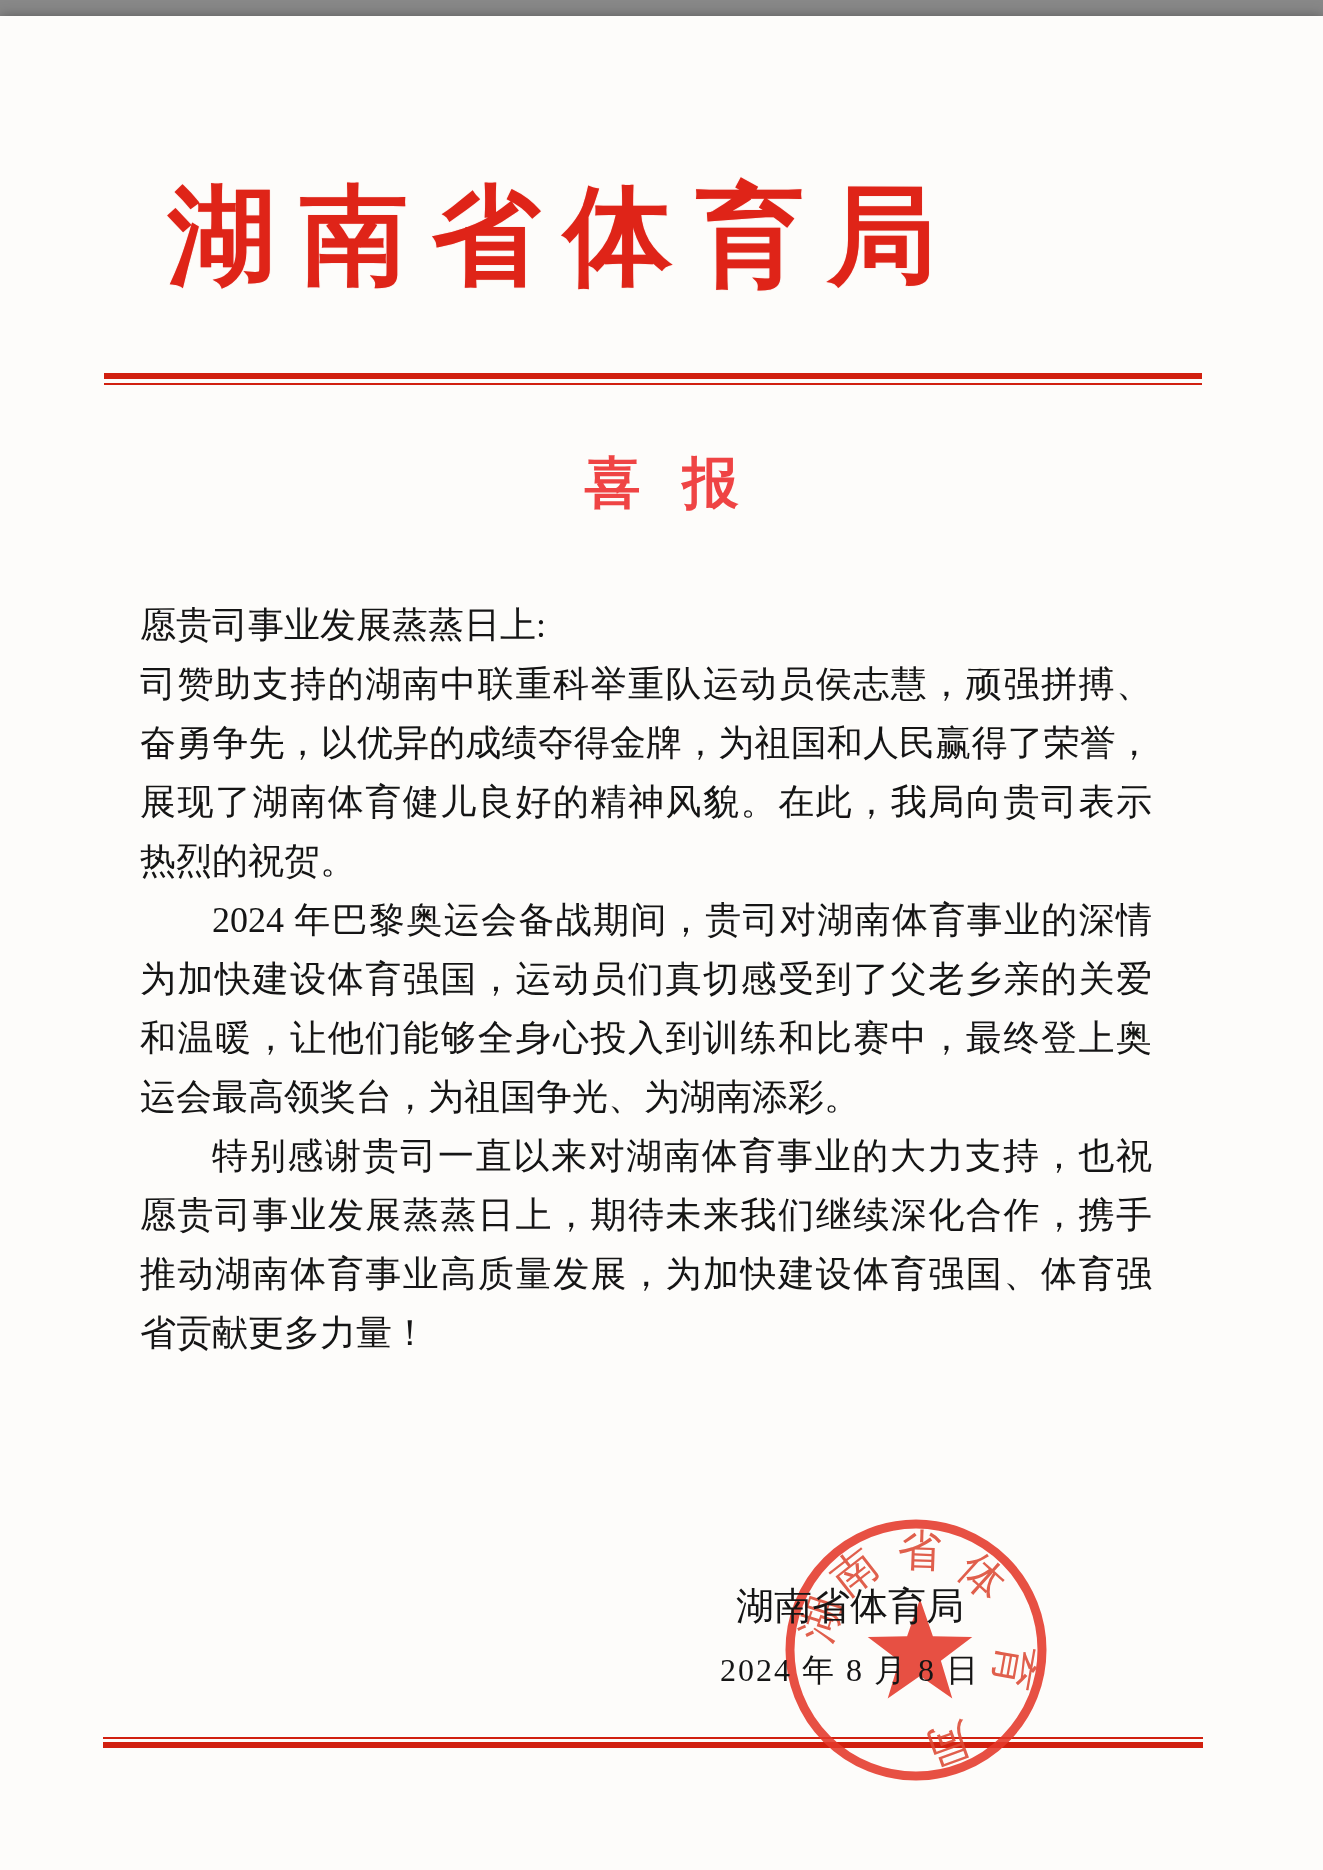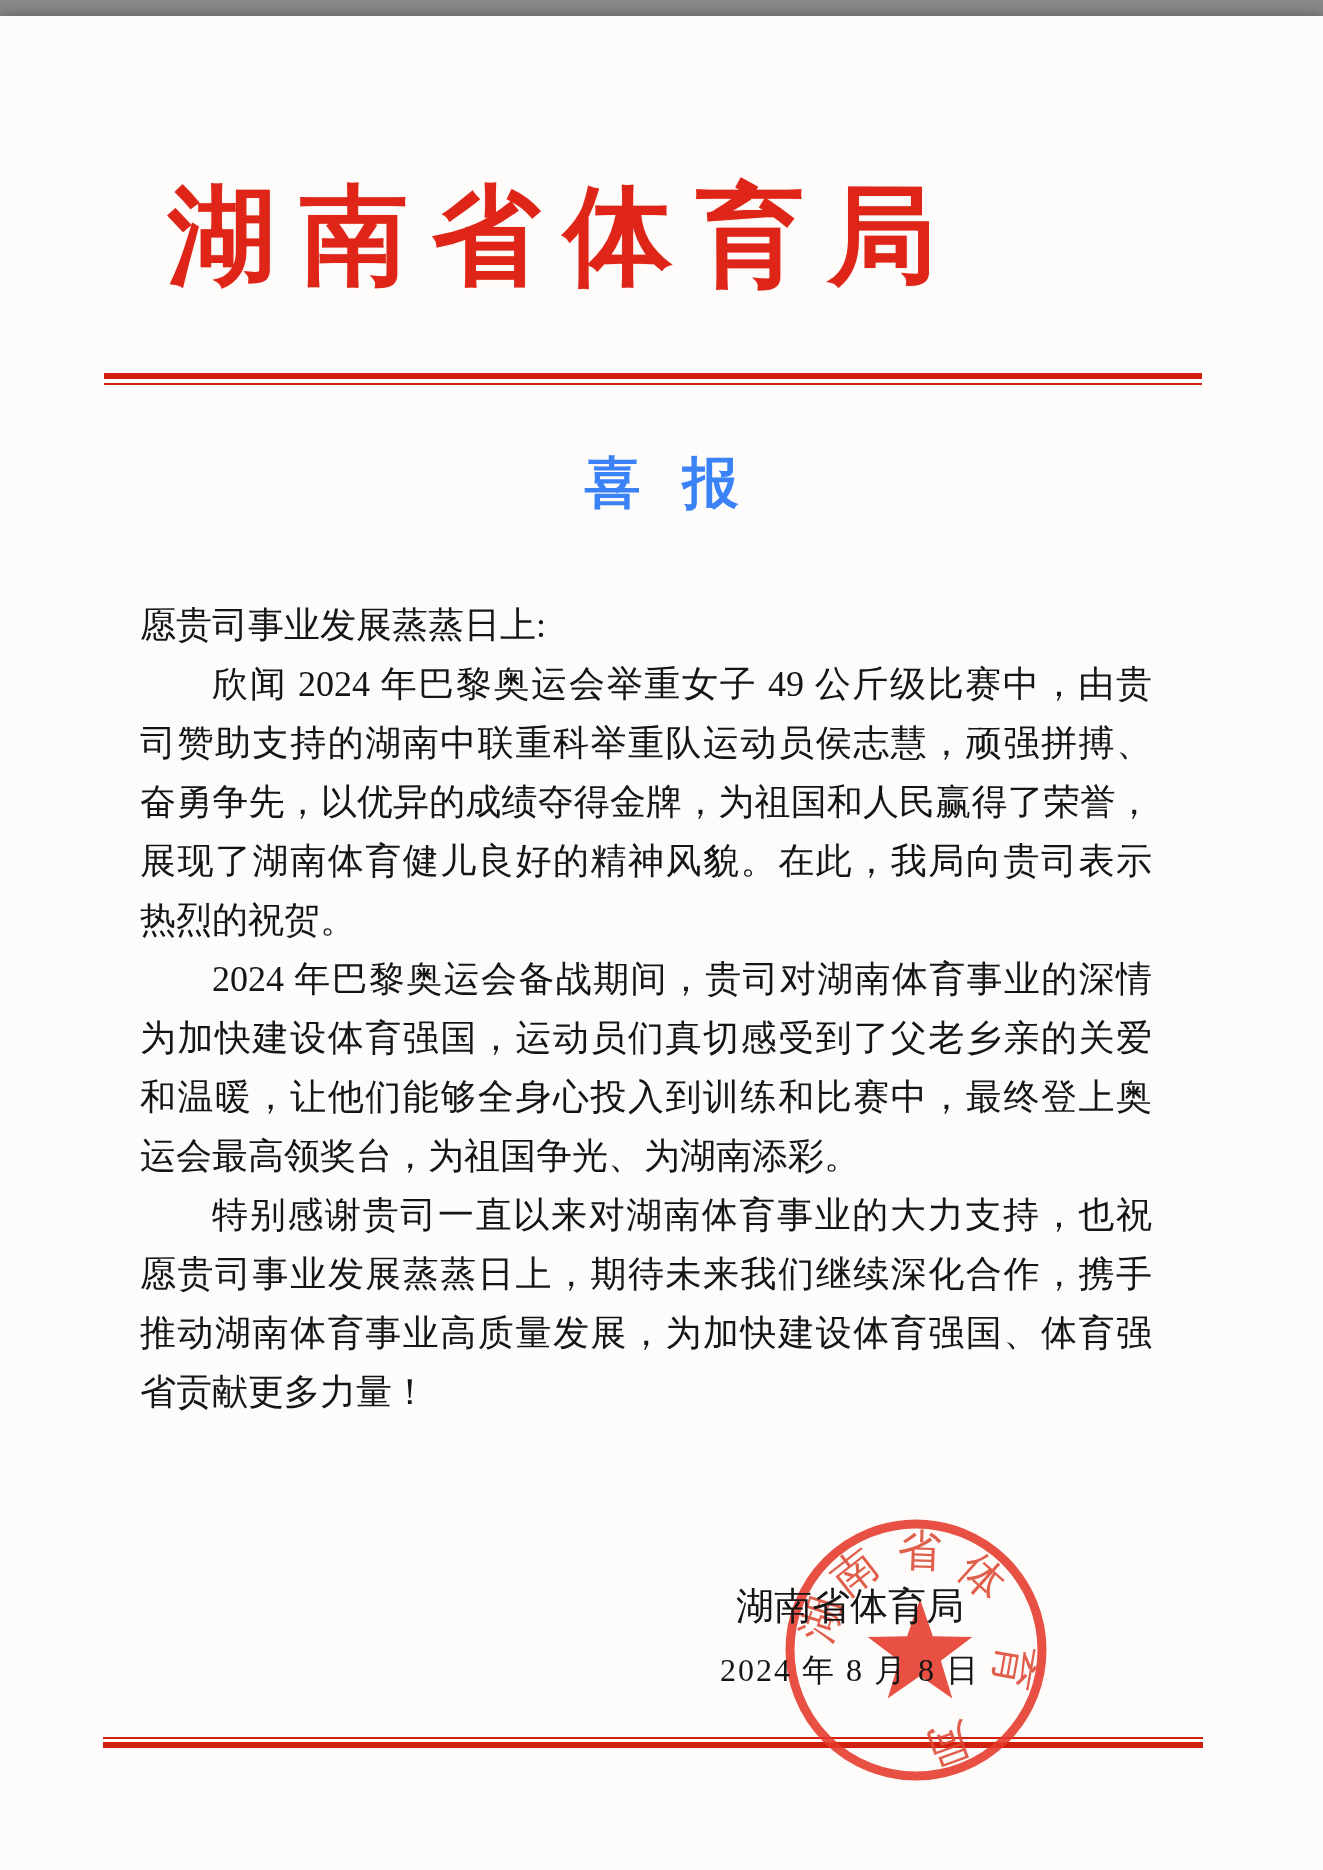--- a/index.html
+++ b/index.html
@@ -25,21 +25,21 @@
   .rule-top-thick{left:104px;top:357px;width:1098px;height:6px;}
   .rule-top-thin {left:104px;top:367px;width:1098px;height:2px;}
   .rule-bot-thin {left:103px;top:1721px;width:1100px;height:2px;z-index:1;}
   .rule-bot-thick{left:103px;top:1726px;width:1100px;height:6px;z-index:1;}
   
   .doc-title{
     position:absolute;left:0;top:430px;width:100%;
     text-align:center;
     font-size:56px;font-weight:bold;
     letter-spacing:42px;text-indent:42px; 
-    color:#3b82f6;
+    color:#ef4444;
   }
   
   .body-text{
     position:absolute;left:140px;top:580px;width:1012px;
     font-size:36px;line-height:59px;
     z-index:3;
   }
   .line{
     height:59px;line-height:59px;
     text-align:justify;text-align-last:justify;
@@ -72,21 +72,20 @@
 
   <div class="masthead">湖南省体育局</div>
   <div class="rule rule-top-thick"></div>
   <div class="rule rule-top-thin"></div>
 
   <div class="doc-title">喜报</div>
 
   <div class="body-text">
     <div class="line salutation">愿贵司事业发展蒸蒸日上:</div>
 
-    <div class="line indent">欣闻 2024 年巴黎奥运会举重女子 49 公斤级比赛中，由贵</div>
     <div class="line">司赞助支持的湖南中联重科举重队运动员侯志慧，顽强拼搏、</div>
     <div class="line">奋勇争先，以优异的成绩夺得金牌，为祖国和人民赢得了荣誉，</div>
     <div class="line">展现了湖南体育健儿良好的精神风貌。在此，我局向贵司表示</div>
     <div class="line last">热烈的祝贺。</div>
 
     <div class="line indent">2024 年巴黎奥运会备战期间，贵司对湖南体育事业的深情</div>
     <div class="line">为加快建设体育强国，运动员们真切感受到了父老乡亲的关爱</div>
     <div class="line">和温暖，让他们能够全身心投入到训练和比赛中，最终登上奥</div>
     <div class="line last">运会最高领奖台，为祖国争光、为湖南添彩。</div>
 

